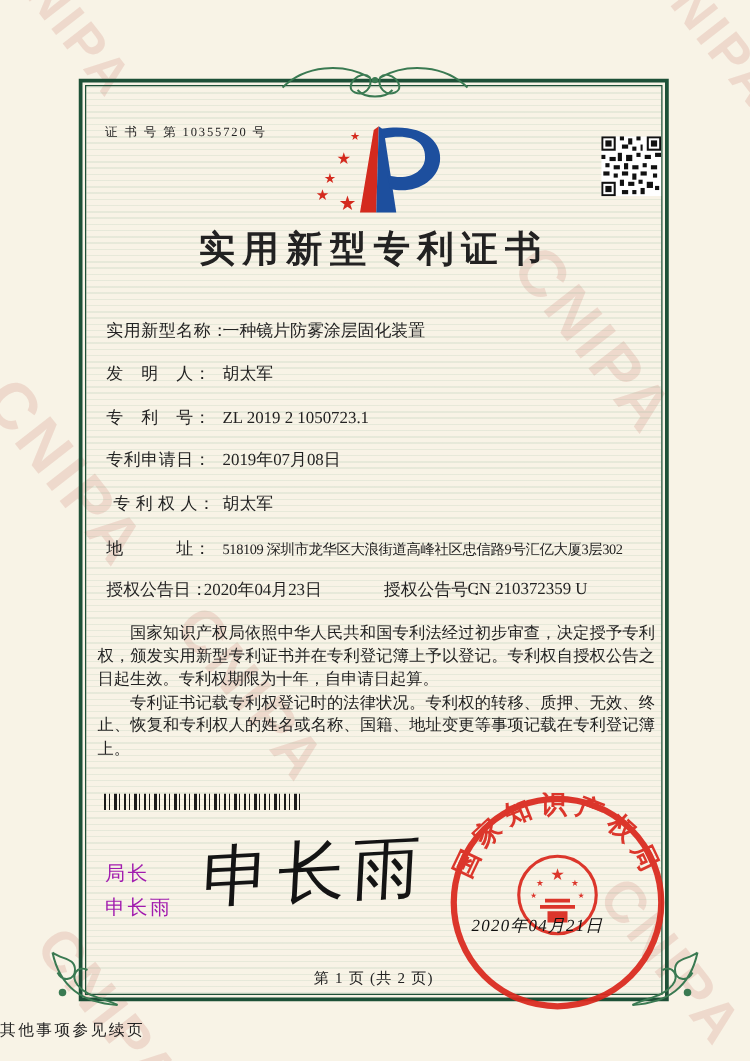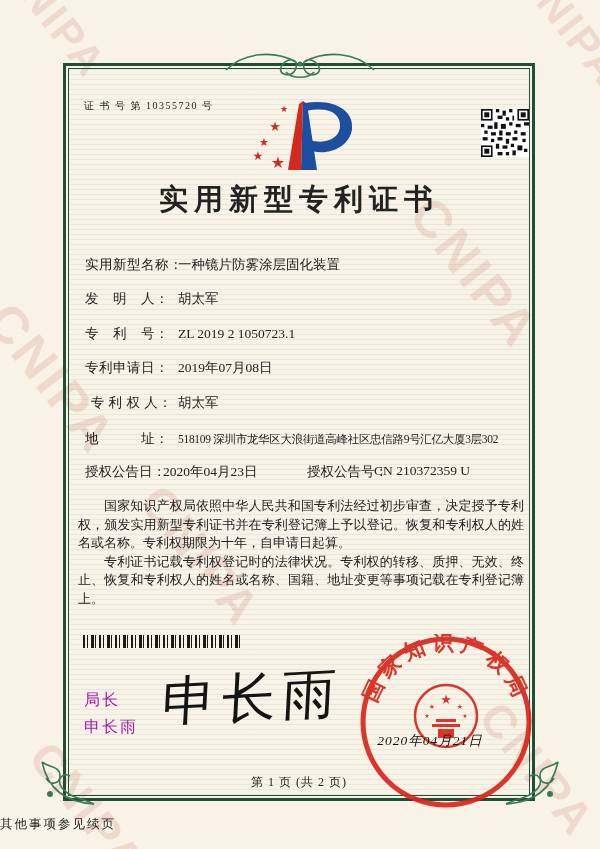--- a/index.html
+++ b/index.html
@@ -184,21 +184,21 @@
   </div>
 
   <div class="abs grant-row" style="left:0; top:463px; width:600px;">
     <span class="abs" style="left:85px;">授权公告日：</span>
     <span class="abs" style="left:163px;">2020年04月23日</span>
     <span class="abs" style="left:307px;">授权公告号：</span>
     <span class="abs" style="left:374px;">CN 210372359 U</span>
   </div>
 
   <div class="abs paras">
-    <p>国家知识产权局依照中华人民共和国专利法经过初步审查，决定授予专利权，颁发实用新型专利证书并在专利登记簿上予以登记。恢复和专利权人的姓名或名称。专利权期限为十年，自申请日起算。</p>
+    <p>国家知识产权局依照中华人民共和国专利法经过初步审查，决定授予专利权，颁发实用新型专利证书并在专利登记簿上予以登记。专利权自授权公告之日起生效。专利权期限为十年，自申请日起算。</p>
     <p>专利证书记载专利权登记时的法律状况。专利权的转移、质押、无效、终止、恢复和专利权人的姓名或名称、国籍、地址变更等事项记载在专利登记簿上。</p>
   </div>
 
   <div class="abs barcode"></div>
 
   <div class="abs director">
     <div>局长</div>
     <div>申长雨</div>
   </div>
 

